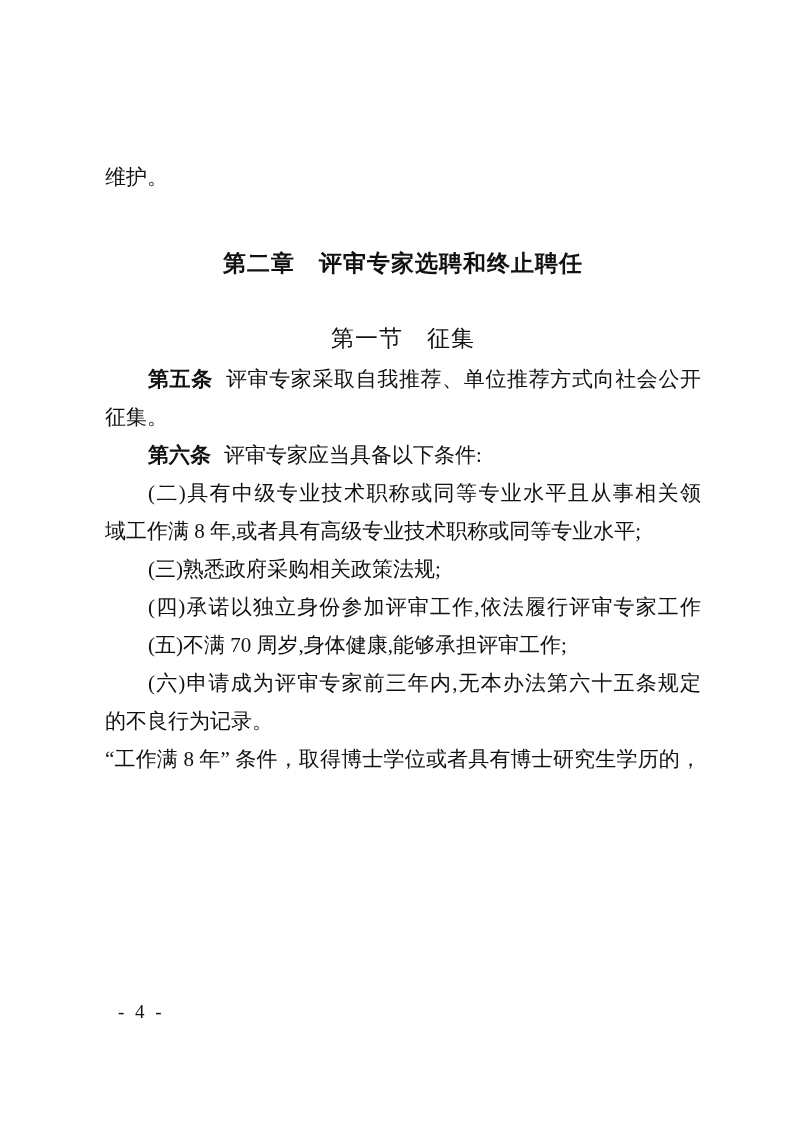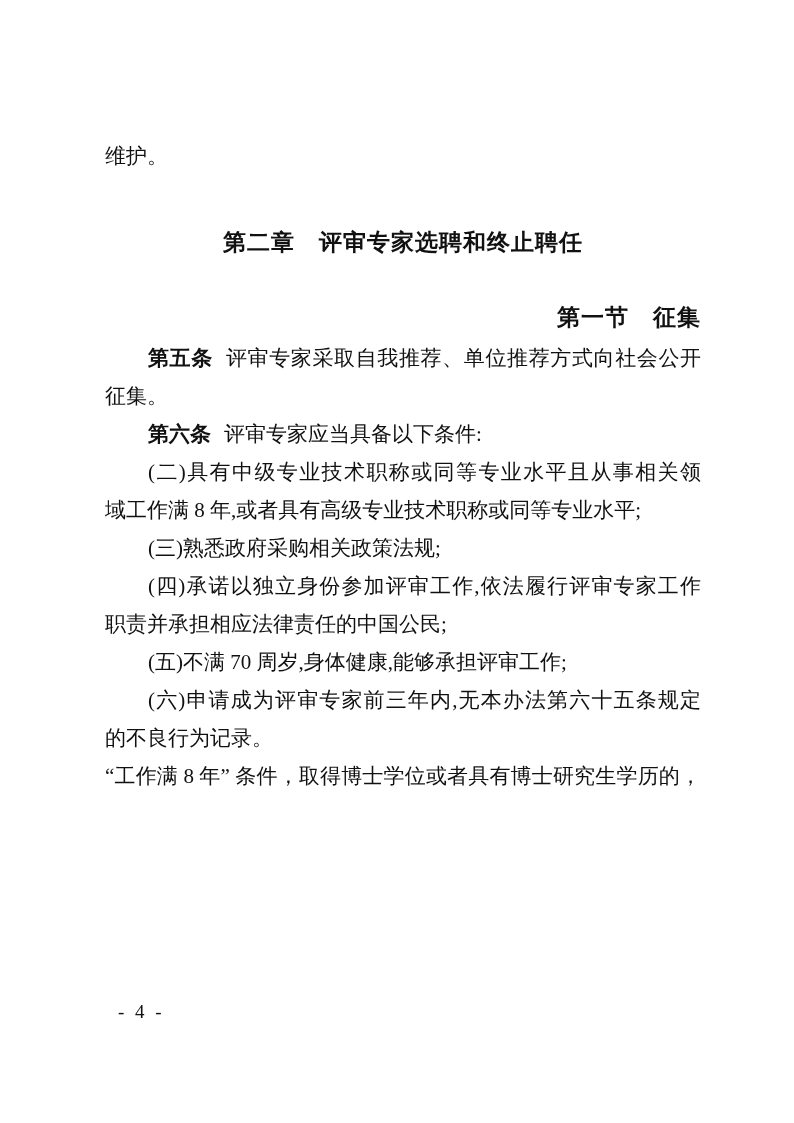--- a/index.html
+++ b/index.html
@@ -15,44 +15,44 @@
   .page{
     position:relative;
     width:794px;
     height:1123px;
     background:var(--page-bg);
     overflow:hidden;
   }
   .content{
     position:absolute;
     left:105px;
-    top:137px;
+    top:158px;
     width:596px;
   }
   .cont-line{
     font-size:21px;
     line-height:38px;
     text-align:left;
   }
   .chapter-heading{
     margin-top:48px;
     font-family:"Liberation Sans","DejaVu Sans",sans-serif;
     font-weight:bold;
     font-size:23px;
     line-height:38px;
     text-align:center;
     letter-spacing:1px;
   }
   .section-heading{
     margin-top:37px;
     font-family:"Liberation Sans","DejaVu Sans",sans-serif;
-    font-weight:bold;
+    font-weight:normal;
     font-size:23px;
     line-height:38px;
-    text-align:right;
+    text-align:center;
     letter-spacing:1px;
   }
   .body-lines{
     margin-top:3px;
   }
   .line{
     font-size:21px;
     line-height:38px;
     white-space:nowrap;
     text-align:left;
@@ -92,21 +92,20 @@
     <div class="section-heading">第一节　征集</div>
 
     <div class="body-lines">
         <div class="line indent fill"><span class="term">第五条</span>评审专家采取自我推荐、单位推荐方式向社会公开</div>
         <div class="line">征集。</div>
         <div class="line indent"><span class="term">第六条</span>评审专家应当具备以下条件:</div>
         <div class="line indent fill">(二)具有中级专业技术职称或同等专业水平且从事相关领</div>
         <div class="line">域工作满 8 年,或者具有高级专业技术职称或同等专业水平;</div>
         <div class="line indent">(三)熟悉政府采购相关政策法规;</div>
         <div class="line indent fill">(四)承诺以独立身份参加评审工作,依法履行评审专家工作</div>
-        <div class="line">职责并承担相应法律责任的中国公民;</div>
         <div class="line indent">(五)不满 70 周岁,身体健康,能够承担评审工作;</div>
         <div class="line indent fill">(六)申请成为评审专家前三年内,无本办法第六十五条规定</div>
         <div class="line">的不良行为记录。</div>
         <div class="line fill">“工作满 8 年” 条件，取得博士学位或者具有博士研究生学历的，</div>
       </div>
 
   </div>
 
   <div class="footer">- 4 -</div>
 </div>

